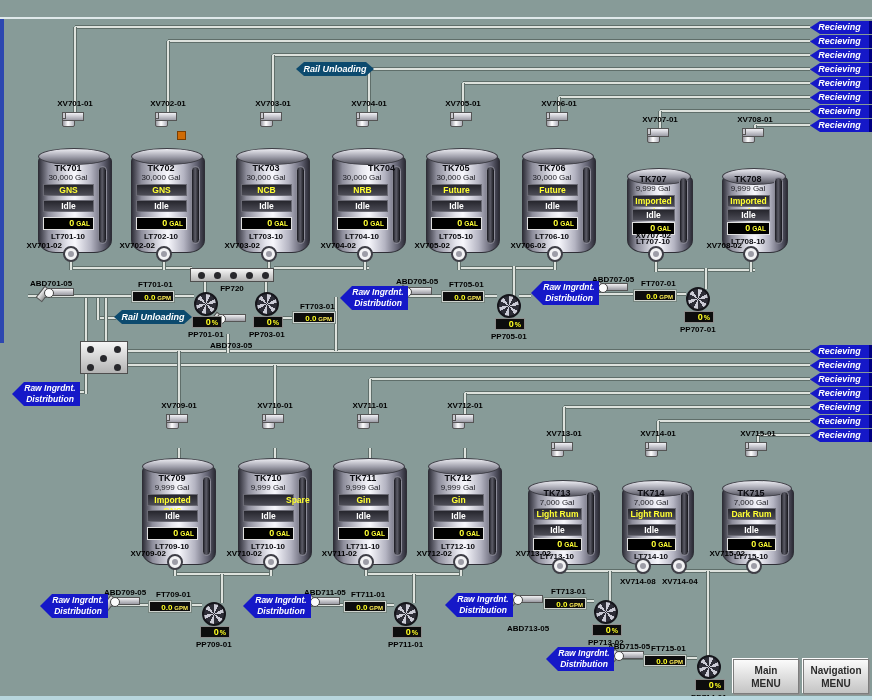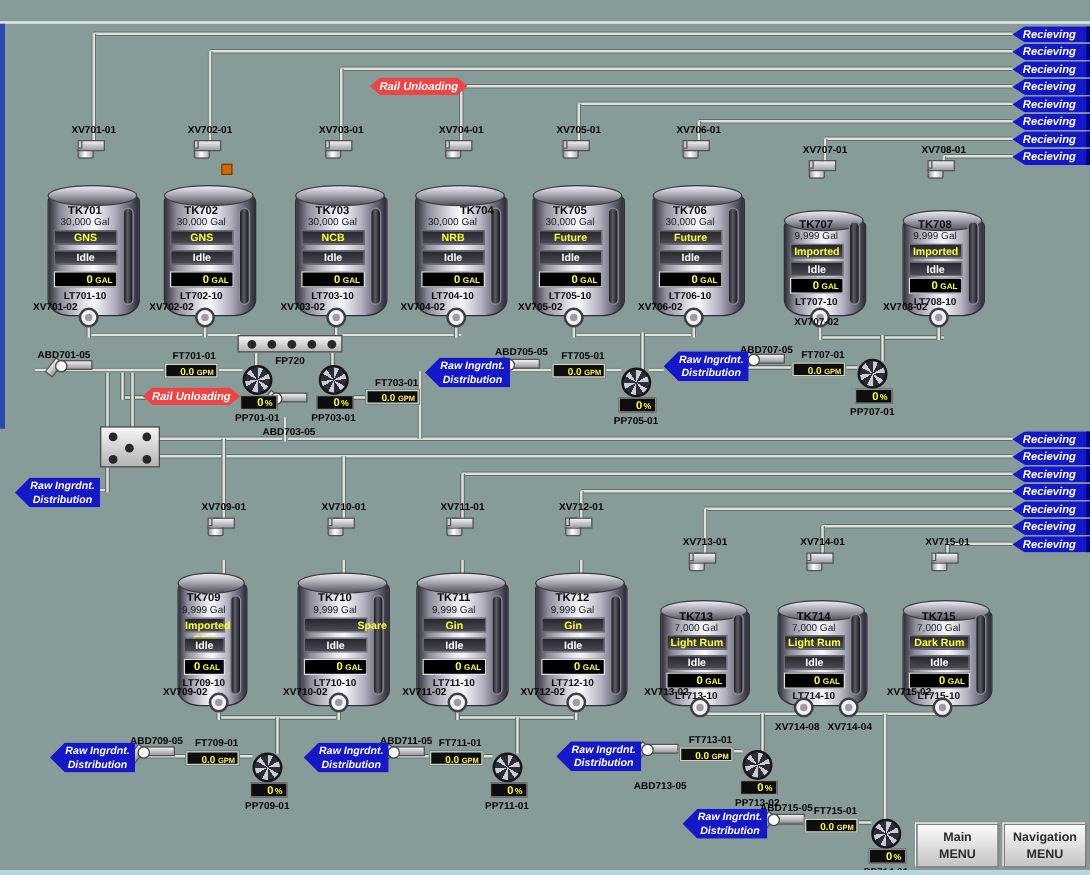--- a/index.html
+++ b/index.html
@@ -10,21 +10,21 @@
   .hdr .tm{left:7px;} .hdr .ttl{left:0;width:100%;text-align:center;} .hdr .dt{right:7px;}
   .hline{position:absolute;top:17px;left:0;width:872px;height:2px;background:#dfe9ea;}
   .strip-l{position:absolute;left:0;top:19px;width:4px;height:324px;background:#2d47b0;}
   .strip-b{position:absolute;left:0;top:696px;width:872px;height:4px;background:#b7d6dd;}
   
   .ph,.pv{position:absolute;background:#dde2dd;box-sizing:border-box;}
   .ph{height:4px;border-top:1px solid #5f6e6a;border-bottom:1px solid #5f6e6a;}
   .pv{width:4px;border-left:1px solid #5f6e6a;border-right:1px solid #5f6e6a;}
   
   .ribbon{position:absolute;width:62px;height:13px;background:#1518c8;clip-path:polygon(0 50%,10px 0,100% 0,100% 100%,10px 100%);color:#fff;font:italic 700 9px/13px "Liberation Sans",sans-serif;text-align:center;border-right:3px solid #000080;box-sizing:border-box;}
-  .railb{position:absolute;width:78px;height:14px;background:#ef4444;clip-path:polygon(0 50%,8px 0,70px 0,100% 50%,70px 100%,8px 100%);color:#fff;font:italic 700 9px/14px "Liberation Sans",sans-serif;text-align:center;}
+  .railb{position:absolute;width:78px;height:14px;background:#0c4a6e;clip-path:polygon(0 50%,8px 0,70px 0,100% 50%,70px 100%,8px 100%);color:#fff;font:italic 700 9px/14px "Liberation Sans",sans-serif;text-align:center;}
   .dist{position:absolute;width:68px;height:24px;background:#1518c8;clip-path:polygon(0 50%,12px 0,100% 0,100% 100%,12px 100%);color:#fff;font:italic 700 8.5px/11px "Liberation Sans",sans-serif;text-align:center;padding:1px 0 0 8px;box-sizing:border-box;}
   
   .tank{position:absolute;}
   .tk-dome{position:absolute;top:0;left:2px;right:2px;height:17px;border-radius:50%;background:linear-gradient(180deg,#ecECF2,#9b9ba7 55%,#55555f);border:1px solid #3c3c44;box-sizing:border-box;}
   .tk-shell{position:absolute;top:8px;left:0;right:0;bottom:0;border-radius:7px 7px 18px 18px/5px 5px 13px 13px;background:linear-gradient(90deg,#32323c 0%,#8d8d9b 13%,#e5e5ed 40%,#f7f7fc 50%,#b4b4c2 72%,#606070 90%,#2c2c36 100%);border:1px solid #2e2e36;box-sizing:border-box;}
   .tk-gauge{position:absolute;width:9px;border-radius:5px;background:linear-gradient(90deg,#191920,#5d5d68 45%,#14141a);border:1px solid #8b8b97;box-sizing:border-box;}
   .tk-name{position:absolute;left:0;right:14px;text-align:center;font:700 9px/10px "Liberation Sans",sans-serif;color:#0b0b10;}
   .tk-cap{position:absolute;left:0;right:14px;text-align:center;font:8px/9px "Liberation Sans",sans-serif;color:#1c1c22;}
   .band{position:absolute;left:5px;right:18px;height:12px;background:linear-gradient(#26262d,#4b4b55);border:1px solid #6a6a74;box-sizing:border-box;text-align:center;}
   .band.prod{color:#ffff33;font:700 8.5px/11px "Liberation Sans",sans-serif;}
@@ -255,21 +255,21 @@
         <div class="tk-shell" style="position: absolute; inset: 8px 0px 0px;"></div>
         <div class="tk-dome" style="position: absolute; left: 0px; top: 0px;"></div>
         <div class="tk-gauge" style="position: absolute; top: 9px; right: 5px; bottom: 9px;"></div>
         <div class="tk-name" style="position: absolute; left: 0px; top: 6px;">TK708</div>
         <div class="tk-cap" style="position: absolute; left: 0px; top: 16px;">9,999 Gal</div>
         <div class="band prod" style="position: absolute; left: 5px; top: 27px;">Imported Gin</div>
         <div class="band stat" style="position: absolute; left: 5px; top: 41px;">Idle</div>
         <div class="lvl" style="position: absolute; left: 5px; top: 54px;"><span>0</span><span class="u" style="margin-left: 2px;">GAL</span></div>
         <div class="tk-lt" style="position: absolute; left: 0px; top: 69px;">LT708-10</div>
       </div>
-      <div class="tank" style="position: absolute; left: 142px; top: 458px; width: 56px; height: 107px;">
+      <div class="tank" style="position: absolute; left: 142px; top: 458px; width: 74px; height: 107px;">
         <div class="tk-shell" style="position: absolute; inset: 8px 0px 0px;"></div>
         <div class="tk-dome" style="position: absolute; left: 0px; top: 0px;"></div>
         <div class="tk-gauge" style="position: absolute; top: 18px; right: 5px; bottom: 9px;"></div>
         <div class="tk-name" style="position: absolute; left: 0px; top: 15px;">TK709</div>
         <div class="tk-cap" style="position: absolute; left: 0px; top: 25px;">9,999 Gal</div>
         <div class="band prod" style="position: absolute; left: 5px; top: 36px;">Imported GNS</div>
         <div class="band stat" style="position: absolute; left: 5px; top: 52px;">Idle</div>
         <div class="lvl" style="position: absolute; left: 5px; top: 69px;"><span>0</span><span class="u" style="margin-left: 2px;">GAL</span></div>
         <div class="tk-lt" style="position: absolute; left: 0px; top: 84px;">LT709-10</div>
       </div>
@@ -450,21 +450,21 @@
       <div class="devlbl rt" style="position: absolute; left: 103px; top: 241px; width: 52px;">XV702-02</div>
       <div class="bvalve" style="position: absolute; left: 261px; top: 246px; width: 16px; height: 16px;"></div>
       <div class="devlbl rt" style="position: absolute; left: 208px; top: 241px; width: 52px;">XV703-02</div>
       <div class="bvalve" style="position: absolute; left: 357px; top: 246px; width: 16px; height: 16px;"></div>
       <div class="devlbl rt" style="position: absolute; left: 304px; top: 241px; width: 52px;">XV704-02</div>
       <div class="bvalve" style="position: absolute; left: 451px; top: 246px; width: 16px; height: 16px;"></div>
       <div class="devlbl rt" style="position: absolute; left: 398px; top: 241px; width: 52px;">XV705-02</div>
       <div class="bvalve" style="position: absolute; left: 547px; top: 246px; width: 16px; height: 16px;"></div>
       <div class="devlbl rt" style="position: absolute; left: 494px; top: 241px; width: 52px;">XV706-02</div>
       <div class="bvalve" style="position: absolute; left: 648px; top: 246px; width: 16px; height: 16px;"></div>
-      <div class="devlbl rt" style="position: absolute; left: 595px; top: 253px; width: 76px;">XV707-02</div>
+      <div class="devlbl rt" style="position: absolute; left: 595px; top: 231px; width: 76px;">XV707-02</div>
       <div class="bvalve" style="position: absolute; left: 743px; top: 246px; width: 16px; height: 16px;"></div>
       <div class="devlbl rt" style="position: absolute; left: 690px; top: 241px; width: 52px;">XV708-02</div>
       <div class="bvalve" style="position: absolute; left: 167px; top: 554px; width: 16px; height: 16px;"></div>
       <div class="devlbl rt" style="position: absolute; left: 114px; top: 549px; width: 52px;">XV709-02</div>
       <div class="bvalve" style="position: absolute; left: 263px; top: 554px; width: 16px; height: 16px;"></div>
       <div class="devlbl rt" style="position: absolute; left: 210px; top: 549px; width: 52px;">XV710-02</div>
       <div class="bvalve" style="position: absolute; left: 358px; top: 554px; width: 16px; height: 16px;"></div>
       <div class="devlbl rt" style="position: absolute; left: 305px; top: 549px; width: 52px;">XV711-02</div>
       <div class="bvalve" style="position: absolute; left: 453px; top: 554px; width: 16px; height: 16px;"></div>
       <div class="devlbl rt" style="position: absolute; left: 400px; top: 549px; width: 52px;">XV712-02</div>

